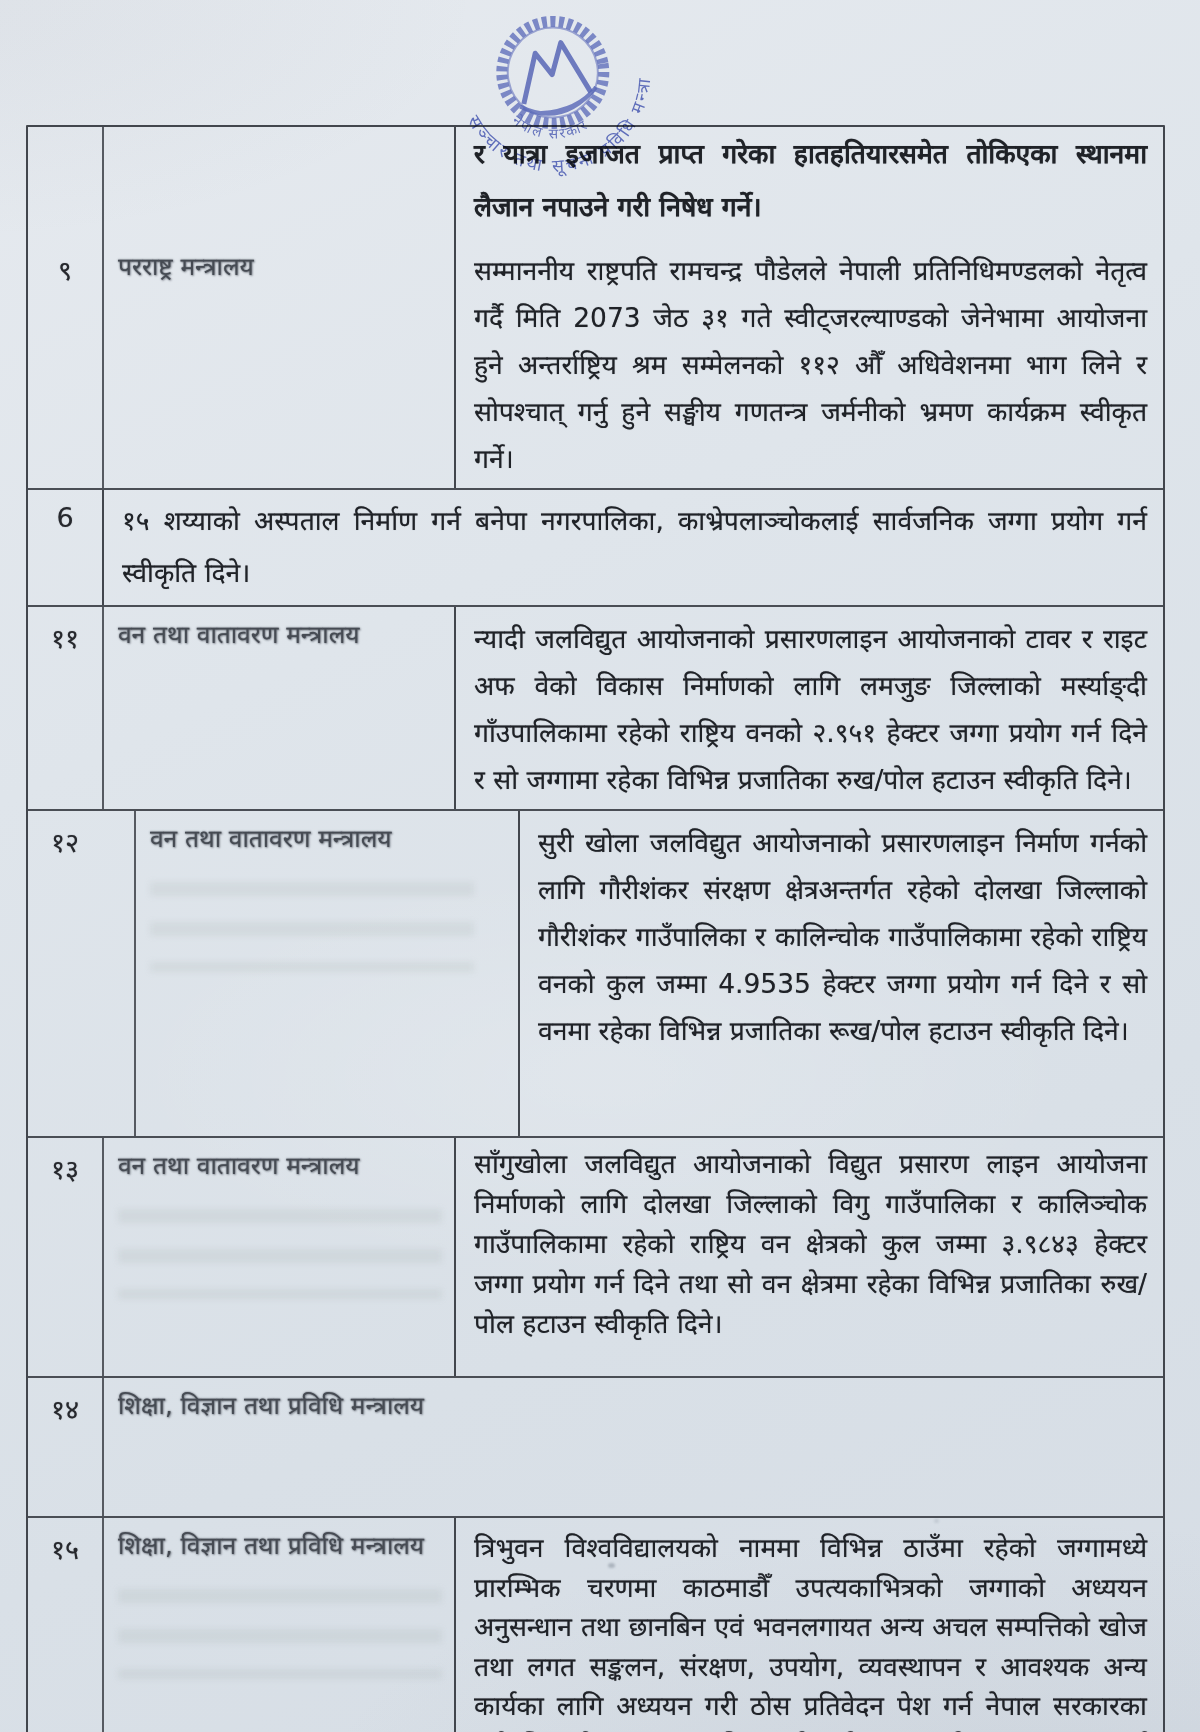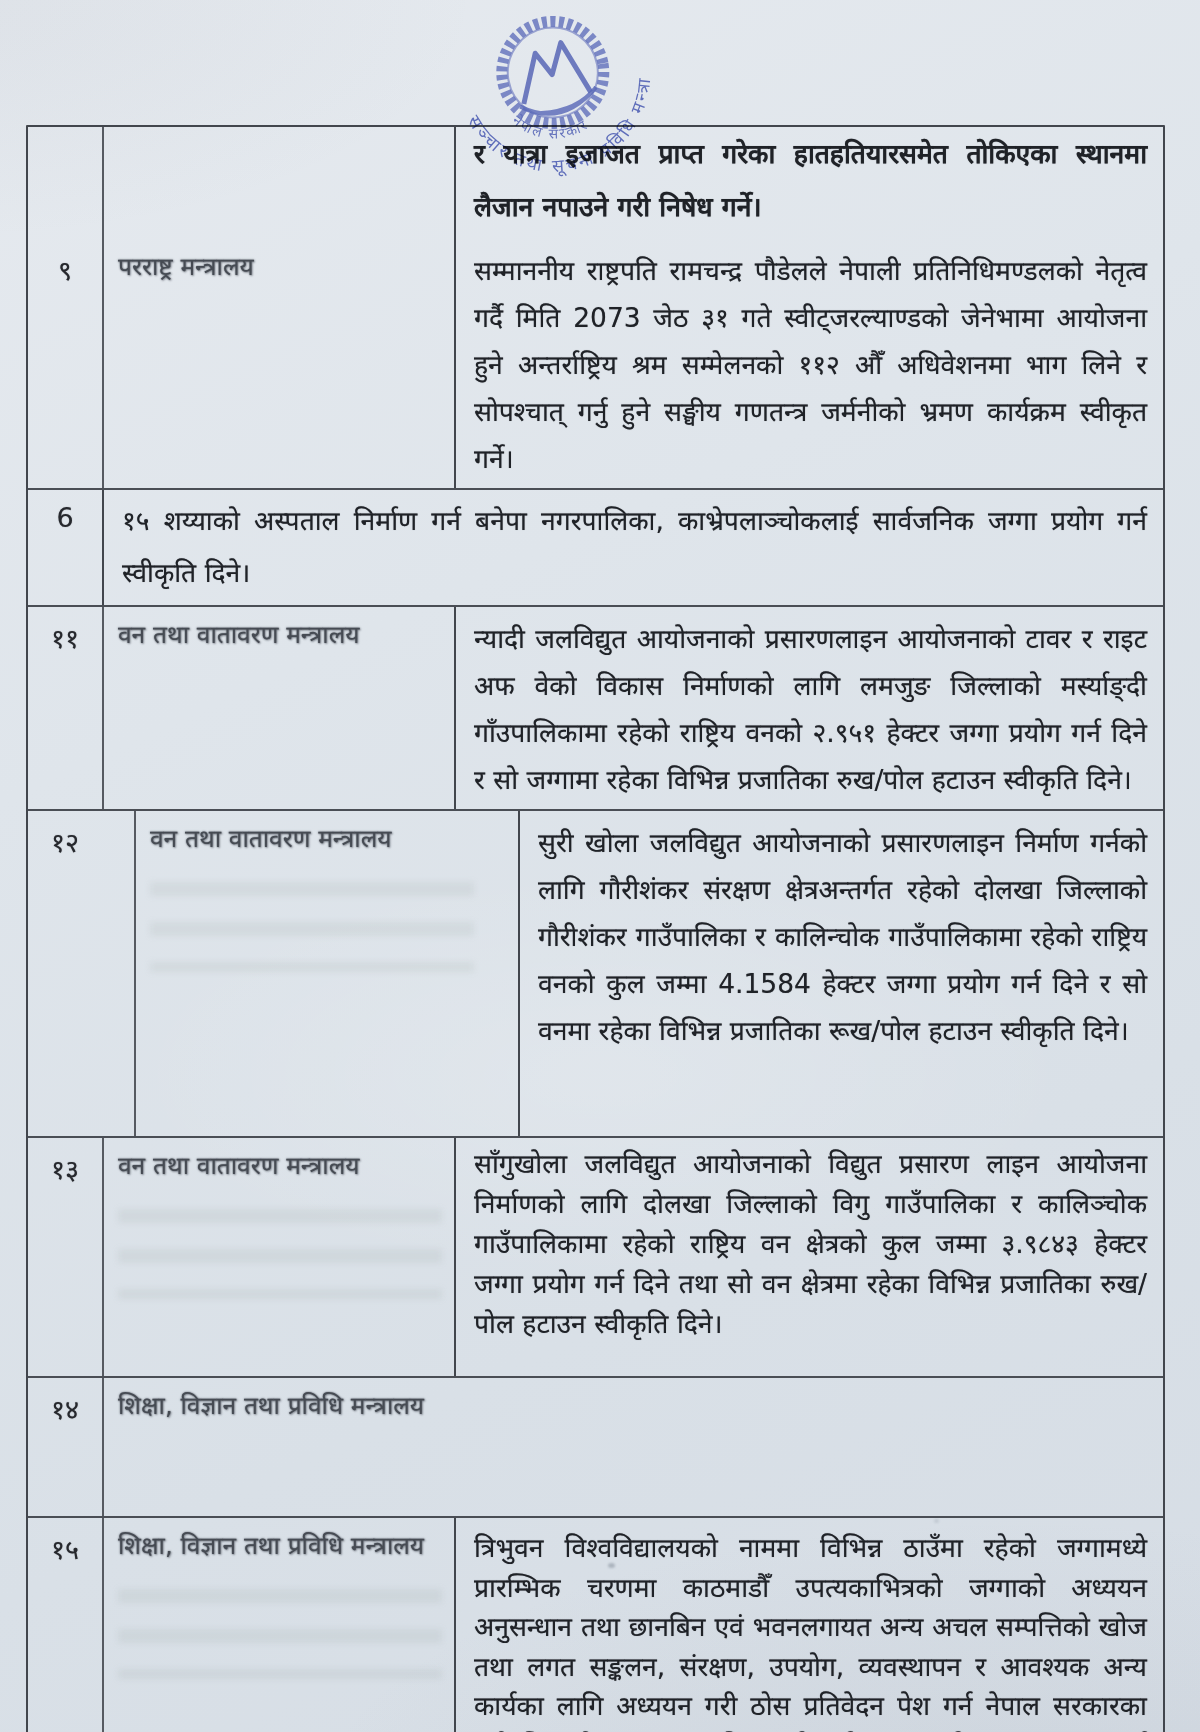--- a/index.html
+++ b/index.html
@@ -103,21 +103,21 @@
 
   <div class="t-row r2">
     <div class="cell cell-sn">११</div>
     <div class="cell cell-ministry">वन तथा वातावरण मन्त्रालय</div>
     <div class="cell cell-decision">न्यादी जलविद्युत आयोजनाको प्रसारणलाइन आयोजनाको टावर र राइट अफ वेको विकास निर्माणको लागि लमजुङ जिल्लाको मर्स्याङ्दी गाँउपालिकामा रहेको राष्ट्रिय वनको २.९५१ हेक्टर जग्गा प्रयोग गर्न दिने र सो जग्गामा रहेका विभिन्न प्रजातिका रुख/पोल हटाउन स्वीकृति दिने।</div>
   </div>
 
   <div class="t-row r3">
     <div class="cell cell-sn">१२</div>
     <div class="cell cell-ministry">वन तथा वातावरण मन्त्रालय</div>
-    <div class="cell cell-decision">सुरी खोला जलविद्युत आयोजनाको प्रसारणलाइन निर्माण गर्नको लागि गौरीशंकर संरक्षण क्षेत्रअन्तर्गत रहेको दोलखा जिल्लाको गौरीशंकर गाउँपालिका  र कालिन्चोक गाउँपालिकामा रहेको राष्ट्रिय वनको कुल जम्मा 4.1584 हेक्टर जग्गा प्रयोग गर्न दिने र सो वनमा रहेका विभिन्न प्रजातिका रूख/पोल हटाउन स्वीकृति दिने।</div>
+    <div class="cell cell-decision">सुरी खोला जलविद्युत आयोजनाको प्रसारणलाइन निर्माण गर्नको लागि गौरीशंकर संरक्षण क्षेत्रअन्तर्गत रहेको दोलखा जिल्लाको गौरीशंकर गाउँपालिका  र कालिन्चोक गाउँपालिकामा रहेको राष्ट्रिय वनको कुल जम्मा 4.9535 हेक्टर जग्गा प्रयोग गर्न दिने र सो वनमा रहेका विभिन्न प्रजातिका रूख/पोल हटाउन स्वीकृति दिने।</div>
   </div>
 
   <div class="t-row r4">
     <div class="cell cell-sn">१३</div>
     <div class="cell cell-ministry">वन तथा वातावरण मन्त्रालय</div>
     <div class="cell cell-decision">साँगुखोला जलविद्युत आयोजनाको विद्युत प्रसारण लाइन आयोजना निर्माणको लागि दोलखा जिल्लाको विगु गाउँपालिका र कालिञ्चोक गाउँपालिकामा रहेको राष्ट्रिय वन क्षेत्रको कुल जम्मा ३.९८४३ हेक्टर जग्गा प्रयोग गर्न दिने तथा सो वन क्षेत्रमा रहेका विभिन्न प्रजातिका रुख/पोल हटाउन स्वीकृति दिने।</div>
   </div>
 
   <div class="t-row r5">
     <div class="cell cell-sn">१४</div>

